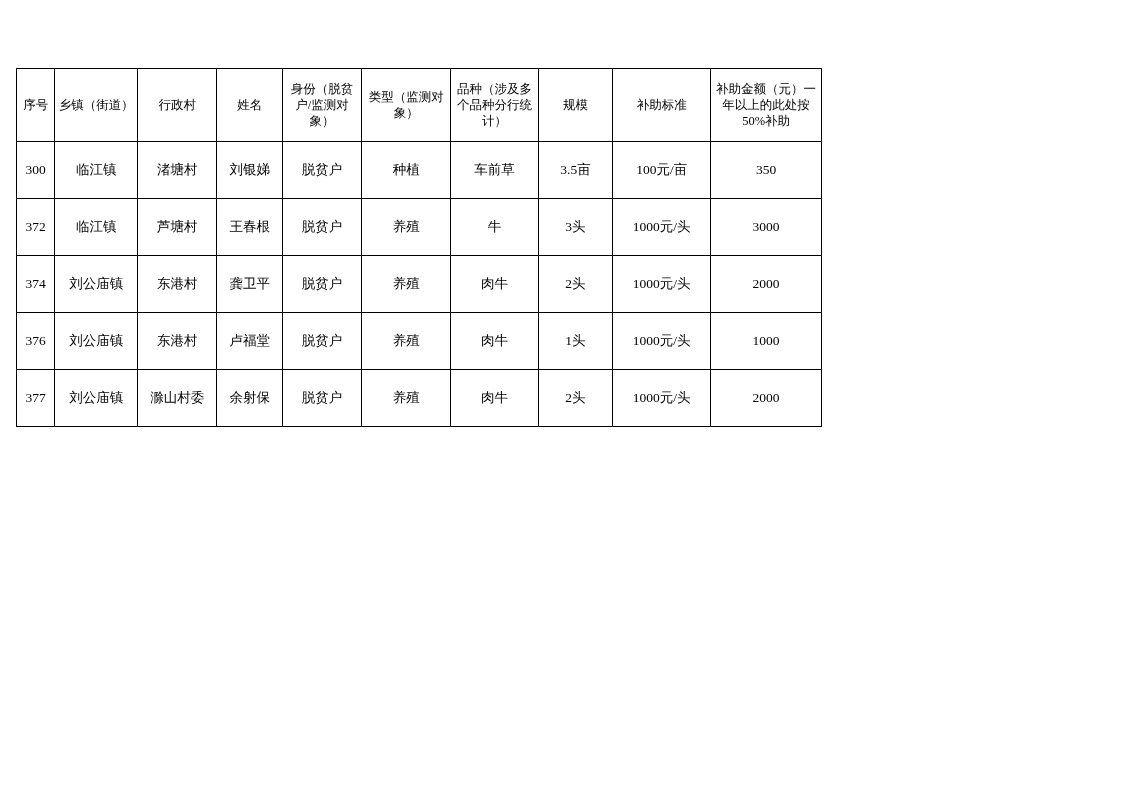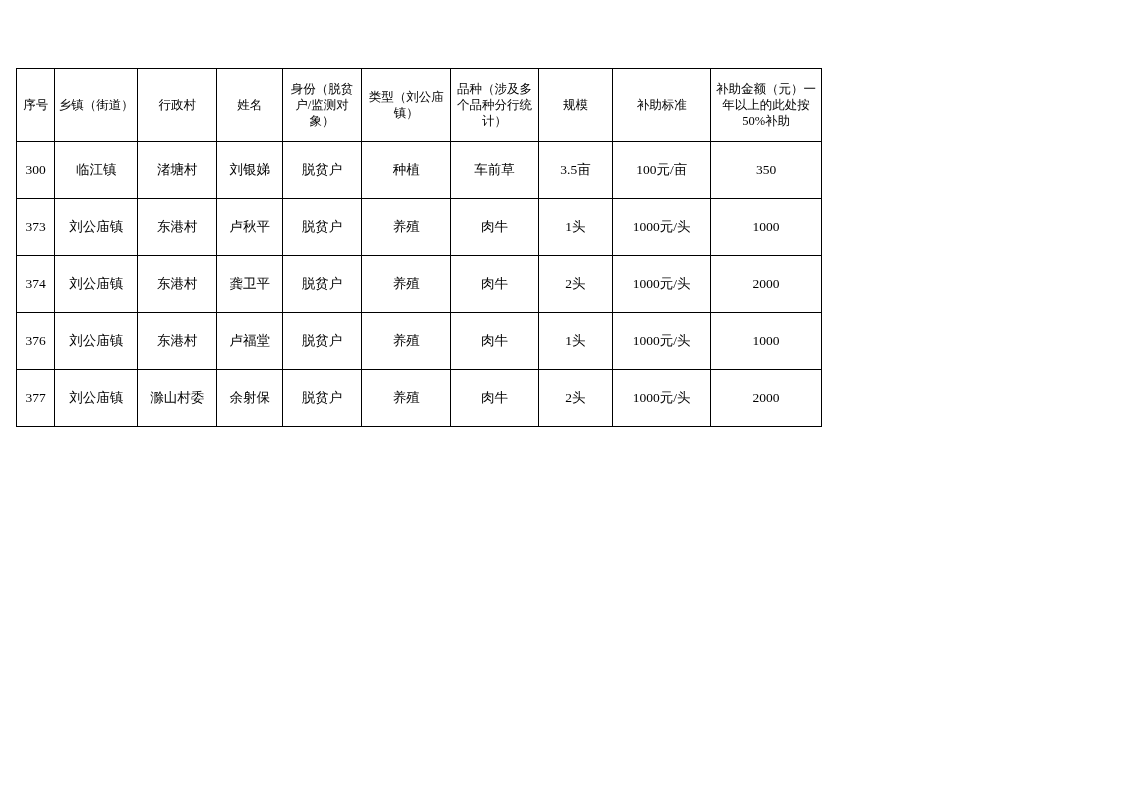--- a/index.html
+++ b/index.html
@@ -90,51 +90,51 @@
           <col class="c8">
           <col class="c9">
       </colgroup>
       <thead>
         <tr>
           <th>序号</th>
           <th class="hdr-small">乡镇（街道）</th>
           <th>行政村</th>
           <th>姓名</th>
           <th class="hdr-small">身份（脱贫户/监测对象）</th>
-          <th class="hdr-small">类型（刘公庙镇）</th>
+          <th class="hdr-small">类型（监测对象）</th>
           <th class="hdr-small">品种（涉及多个品种分行统计）</th>
           <th>规模</th>
           <th class="hdr-small">补助标准</th>
           <th class="hdr-tiny">补助金额（元）一年以上的此处按50%补助</th>
         </tr>
       </thead>
       <tbody>
         <tr>
           <td>300</td>
           <td>临江镇</td>
           <td>渚塘村</td>
           <td>刘银娣</td>
           <td>脱贫户</td>
           <td>种植</td>
           <td>车前草</td>
           <td>3.5亩</td>
           <td>100元/亩</td>
           <td>350</td>
         </tr>
         <tr>
-          <td>373</td>
-          <td>刘公庙镇</td>
-          <td>东港村</td>
-          <td>卢秋平</td>
+          <td>372</td>
+          <td>临江镇</td>
+          <td>芦塘村</td>
+          <td>王春根</td>
           <td>脱贫户</td>
           <td>养殖</td>
-          <td>肉牛</td>
-          <td>1头</td>
+          <td>牛</td>
+          <td>3头</td>
           <td>1000元/头</td>
-          <td>1000</td>
+          <td>3000</td>
         </tr>
         <tr>
           <td>374</td>
           <td>刘公庙镇</td>
           <td>东港村</td>
           <td>龚卫平</td>
           <td>脱贫户</td>
           <td>养殖</td>
           <td>肉牛</td>
           <td>2头</td>

